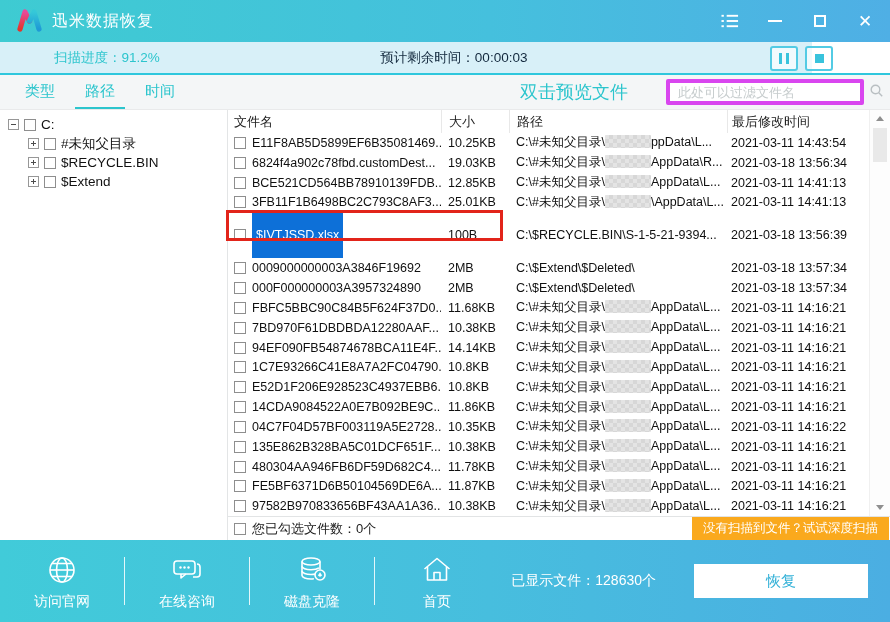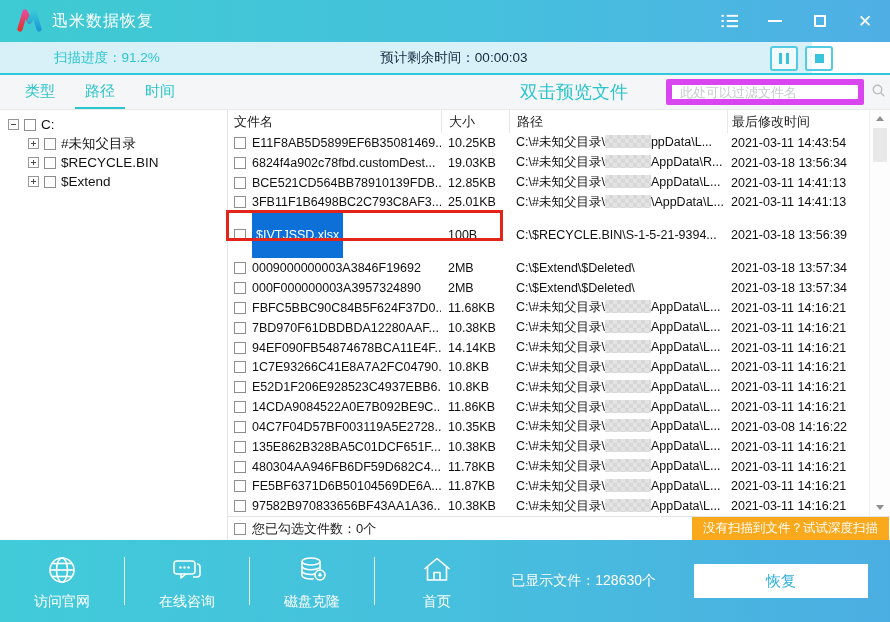--- a/index.html
+++ b/index.html
@@ -32,21 +32,21 @@
   .stop-square { width:9px; height:9px; background:#38c3dc; }
 
   
   .tab-row { height:35px; flex:none; background:#f4f6f7; display:flex; align-items:center; border-bottom:1px solid #e9eaeb; }
   .tab { margin-left:10px; padding:0 10px; height:100%; display:flex; align-items:center;
     color:var(--accent,#2cc5cd); font-size:15px; border-bottom:2px solid transparent; cursor:pointer; }
   .tab:first-child { margin-left:15px; }
   .tab.active { border-bottom-color:var(--accent,#2cc5cd); }
   .preview-hint { margin-left:auto; color:var(--accent,#2cc5cd); font-size:18px; }
   .search-box { margin-left:38px; margin-right:26px; width:198px; height:26px; background:#fff;
-    border:6px solid #d946ef; border-radius:2px; display:flex; align-items:center; padding:0 8px;gap:15px; }
+    border:4px solid #d946ef; border-radius:2px; display:flex; align-items:center; padding:0 8px;gap:15px; }
   .search-box input { border:none; outline:none; flex:1; font-size:13px; color:#333; background:transparent;
     font-family:"Liberation Sans","DejaVu Sans",sans-serif; }
   .search-box input::placeholder { color:#c6cccd; }
 
   
   .content { flex:1; display:flex; position:relative; background:#fff; min-height:0; }
   .tree-panel { width:227px; flex:none; padding-top:5px; }
   .v-divider { width:1px; flex:none; background:#e3e5e6; }
   .tree-item { display:flex; align-items:center; gap:5px; height:19px; font-size:13.5px; color:#111; padding-left:8px; }
   .tree-item.child { padding-left:28px; }
@@ -334,21 +334,21 @@
                 <div class="td c-path"><span>C:\#未知父目录\</span><span class="blur-chip"></span><span>AppData\L...</span></div>
                 <div class="td c-time">2021-03-11 14:16:21</div>
               </div>
               <div class="trow">
                 <div class="td c-name">
                   <span class="checkbox"></span>
                   <span class="fname">04C7F04D57BF003119A5E2728...</span>
                 </div>
                 <div class="td c-size">10.35KB</div>
                 <div class="td c-path"><span>C:\#未知父目录\</span><span class="blur-chip"></span><span>AppData\L...</span></div>
-                <div class="td c-time">2021-03-08 14:16:22</div>
+                <div class="td c-time">2021-03-11 14:16:22</div>
               </div>
               <div class="trow">
                 <div class="td c-name">
                   <span class="checkbox"></span>
                   <span class="fname">135E862B328BA5C01DCF651F...</span>
                 </div>
                 <div class="td c-size">10.38KB</div>
                 <div class="td c-path"><span>C:\#未知父目录\</span><span class="blur-chip"></span><span>AppData\L...</span></div>
                 <div class="td c-time">2021-03-11 14:16:21</div>
               </div>

